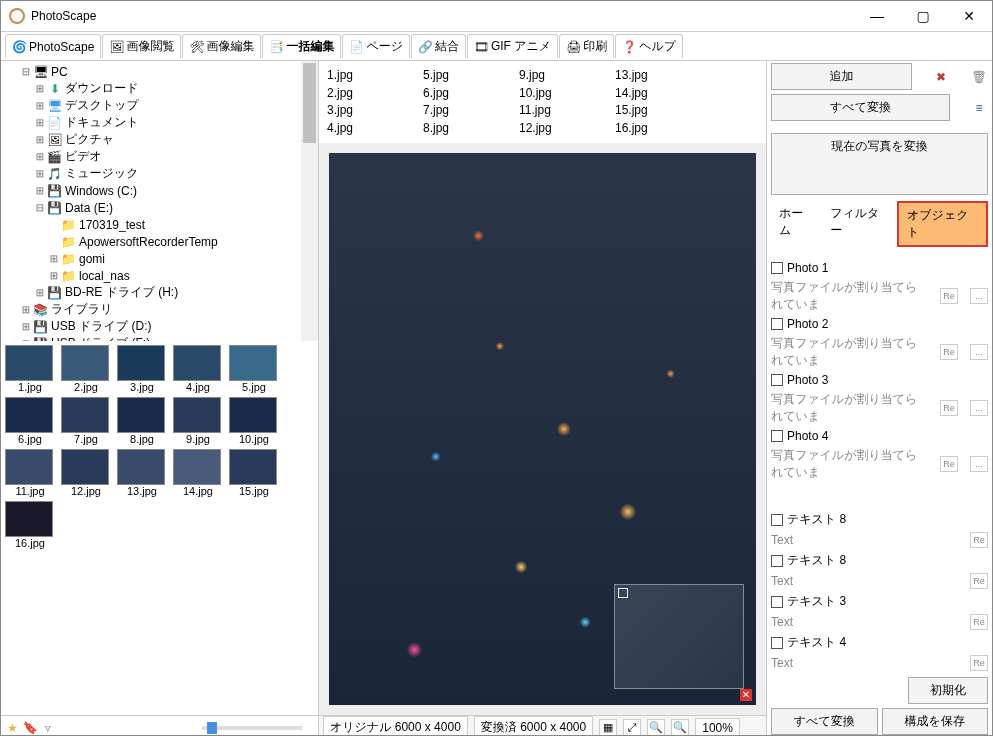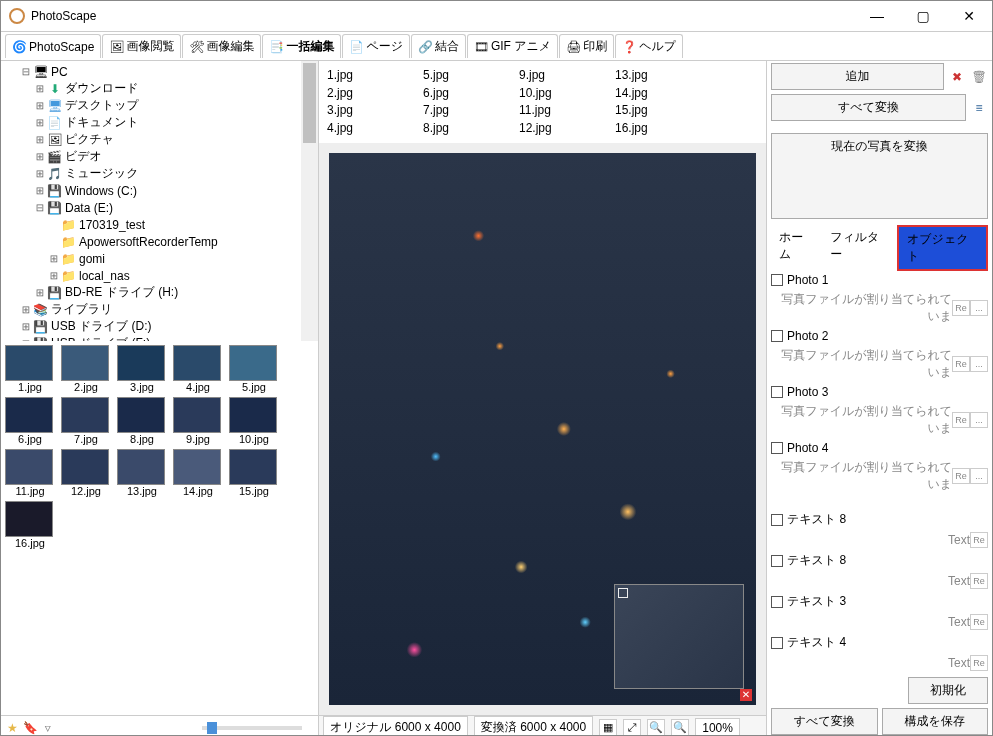--- a/index.html
+++ b/index.html
@@ -69,30 +69,30 @@
 .preview-inset { position: absolute; right: 12px; bottom: 16px; width: 130px; height: 105px; border: 1px solid #888; background: linear-gradient(135deg,#3a4558,#2a3548); }
 .preview-inset::before { content:""; position:absolute; left:3px; top:3px; width:8px; height:8px; border:1px solid #eee; }
 .preview-close { position: absolute; right: 4px; bottom: 4px; width: 12px; height: 12px; background: #d33; color: #fff; font-size: 10px; text-align: center; line-height: 12px; cursor: pointer; }
 
 
 .mid-status { height: 24px; border-top: 1px solid #ccc; display: flex; align-items: center; gap: 6px; padding: 0 4px; background: #f6f6f6; }
 .status-box { border: 1px solid #ccc; padding: 2px 6px; background: #fff; }
 .status-icon { width: 18px; height: 18px; border: 1px solid #ccc; display: inline-flex; align-items: center; justify-content: center; cursor: pointer; background: #fff; font-size: 11px; }
 
 
-.right-top { display: flex; gap: 4px; align-items: center; }
+.right-top { display: flex; gap: 20px; align-items: center; }
 .right-btn { flex: 1; text-align: center; border: 1px solid #aaa; padding: 4px; cursor: pointer; background: #f4f4f4; }
 .right-btn-icon { width: 18px; height: 18px; cursor: pointer; display: inline-flex; align-items: center; justify-content: center; }
 .right-tabs { display: flex; margin-top: 6px; }
 .right-tab { padding: 4px 8px; cursor: pointer; }
-.right-tab.active { border: 2px solid #d33; background: #1d4ed8; }
-.right-section { margin-top: 0; }
+.right-tab.active { border: 2px solid #d33; background: #fdba74; }
+.right-section { margin-top: 12px; }
 .chk-row { display: flex; align-items: center; gap: 4px; padding: 2px 0; }
 .chk { width: 12px; height: 12px; border: 1px solid #555; cursor: pointer; }
-.grey-row { color: #888; display: flex; align-items: center; gap: 0; padding: 2px 0; font-size: 11px; text-align: right; }
+.grey-row { color: #888; display: flex; align-items: center; gap: 12px; padding: 2px 0; font-size: 11px; }
 .grey-row .mini { width: 18px; height: 16px; border: 1px solid #ccc; display: inline-flex; align-items: center; justify-content: center; cursor: pointer; font-size: 9px; color: #888; }
 .right-bottom { margin-top: auto; }
 .btn-row { display: flex; gap: 4px; margin-top: 4px; }
 .btn-row .right-btn { flex: 1; }
 
 
 .i-pc::before{content:"🖥";font-size:12px;}
 .i-dl::before{content:"⬇";color:#2a7;}
 .i-desk::before{content:"🖥";color:#49d;}
 .i-doc::before{content:"📄";}

